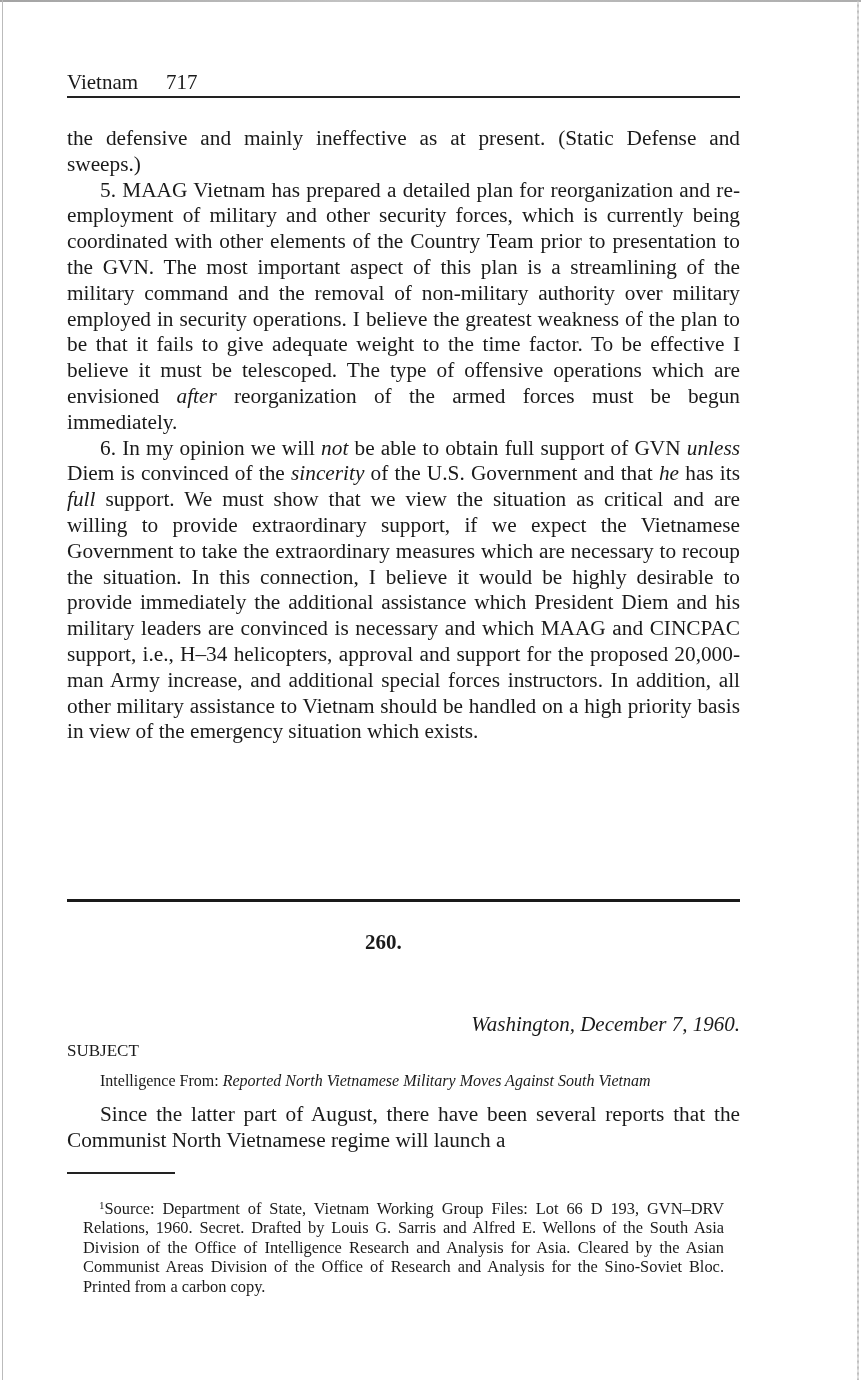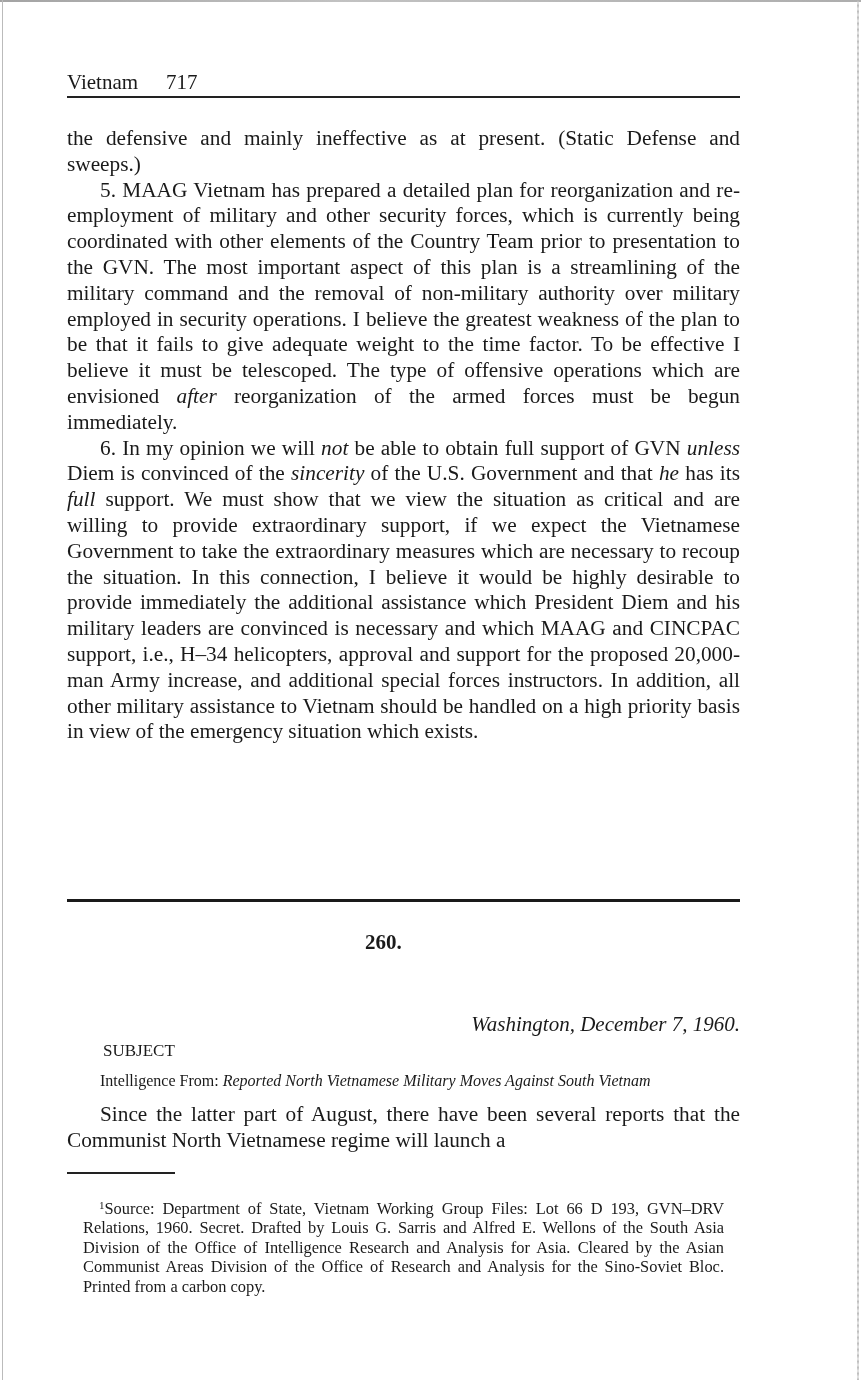--- a/index.html
+++ b/index.html
@@ -100,21 +100,20 @@
       font-size: 21px;
       line-height: 26px;
       margin-top: 36px;
     }
     .subject-label {
       position: absolute;
       left: 67px;
       top: 1040px;
       font-size: 17px;
       line-height: 22px;
-      margin-left: 36px;
     }
     .subject-line {
       position: absolute;
       left: 100px;
       top: 1070px;
       font-size: 16px;
       line-height: 22px;
     }
     .subject-line em { font-style: italic; }
     .footnote-rule {

